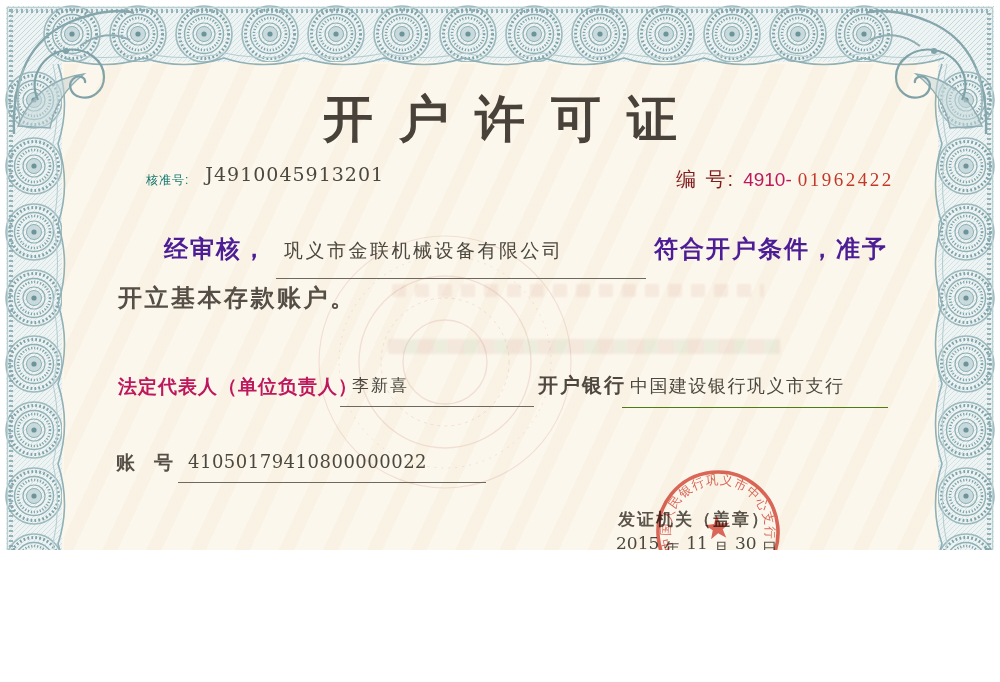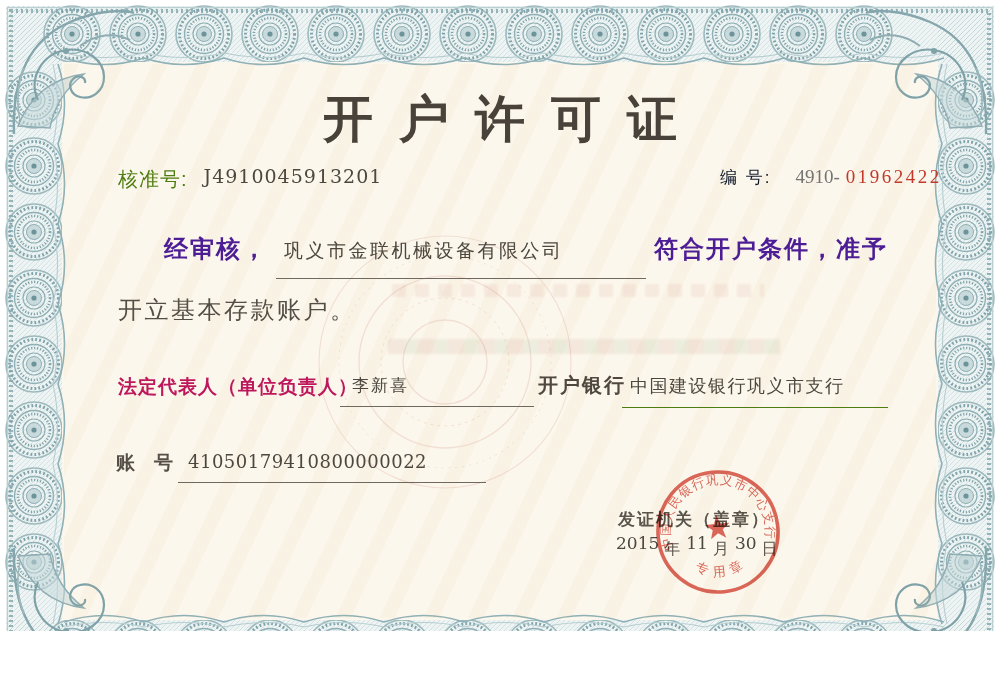--- a/index.html
+++ b/index.html
@@ -1,17 +1,17 @@
 <!DOCTYPE html>
 <html><head>
 <meta charset="utf-8">
 <style>
   html,body{margin:0;padding:0;background:#ffffff;}
   .page{
-    position:relative;width:1000px;height:631px;background:#ffffff;overflow:hidden;
+    position:relative;width:1000px;height:550px;background:#ffffff;overflow:hidden;
     font-family:"Liberation Sans","DejaVu Sans",sans-serif;color:#544e46;
   }
   
   #border-svg{position:absolute;left:0;top:0;z-index:0;}
   .interior-texture{
     position:absolute;left:64px;top:64px;width:872px;height:554px;z-index:1;
     background:repeating-linear-gradient(115deg, rgba(214,186,128,0.07) 0 14px, rgba(255,255,255,0) 14px 40px);
     pointer-events:none;
   }
   .wm-band{position:absolute;z-index:1;pointer-events:none;}
@@ -21,36 +21,36 @@
     background:repeating-linear-gradient(90deg,#c98f84 0 16px,#9db896 16px 30px);}
   .content{position:absolute;left:0;top:0;width:1000px;height:682px;z-index:2;}
 
   
   .title{
     position:absolute;left:0;right:0;top:86px;text-align:center;
     font-family:"DejaVu Serif","Liberation Serif",serif;font-weight:700;
     font-size:50px;color:#49423a;letter-spacing:26px;padding-left:26px;
   }
   .approval{position:absolute;left:118px;top:166px;white-space:nowrap;}
-  .approval .lbl{font-size:20px;color:#4d7c0f;letter-spacing:1px;}
+  .approval .lbl{font-size:12px;color:#0f766e;letter-spacing:1px;margin-left:28px;}
   .approval .val{font-family:"DejaVu Serif","Liberation Serif",serif;font-size:19px;color:#4c473f;
     letter-spacing:1px;margin-left:16px;position:relative;top:-3px;}
   .serial{position:absolute;left:676px;top:166px;white-space:nowrap;}
-  .serial .lbl{font-size:17px;color:#0f172a;letter-spacing:2px;margin-left:44px;}
-  .serial .pre{font-family:Liberation Serif, serif;font-size:19px;color:#737373;margin-left:24px;}
+  .serial .lbl{font-size:20px;color:#7f1d1d;letter-spacing:2px;}
+  .serial .pre{font-family:Liberation Sans, sans-serif;font-size:19px;color:#be185d;margin-left:8px;}
   .serial .num{font-family:Liberation Serif, serif;font-size:19px;color:#c2392b;
     letter-spacing:2.5px;margin-left:6px;}
   .body-line1{position:absolute;left:164px;top:233px;white-space:nowrap;}
   .phrase{font-size:24px;font-weight:600;color:#4c1d95;letter-spacing:2px;}
   .company{
     display:inline-block;min-width:358px;margin:0 8px;padding:0 4px 14px 8px;
     border-bottom:1px solid #6f685e;vertical-align:baseline;
     font-family:"DejaVu Serif","Liberation Serif",serif;font-size:19px;color:#4c473f;letter-spacing:2.5px;
   }
-  .body-line2{position:absolute;left:118px;top:294px;font-size:24px;font-weight:400;
+  .body-line2{position:absolute;left:118px;top:282px;font-size:24px;font-weight:700;
     color:#544e46;letter-spacing:2.5px;}
   .legal-label{position:absolute;left:118px;top:374px;font-size:19px;font-weight:600;
     color:#be185d;letter-spacing:1px;}
   .legal-value{position:absolute;left:340px;top:374px;width:182px;border-bottom:1px solid #6f685e;
     padding:0 0 9px 12px;font-family:"DejaVu Serif","Liberation Serif",serif;font-size:17px;
     color:#4c473f;letter-spacing:2px;}
   .bank-label{position:absolute;left:538px;top:372px;font-size:20px;font-weight:700;
     color:#4e4840;letter-spacing:2px;}
   .bank-value{position:absolute;left:622px;top:374px;width:258px;border-bottom:1px solid #4d7c0f;
     padding:0 0 9px 8px;font-family:"DejaVu Serif","Liberation Serif",serif;font-size:18px;

